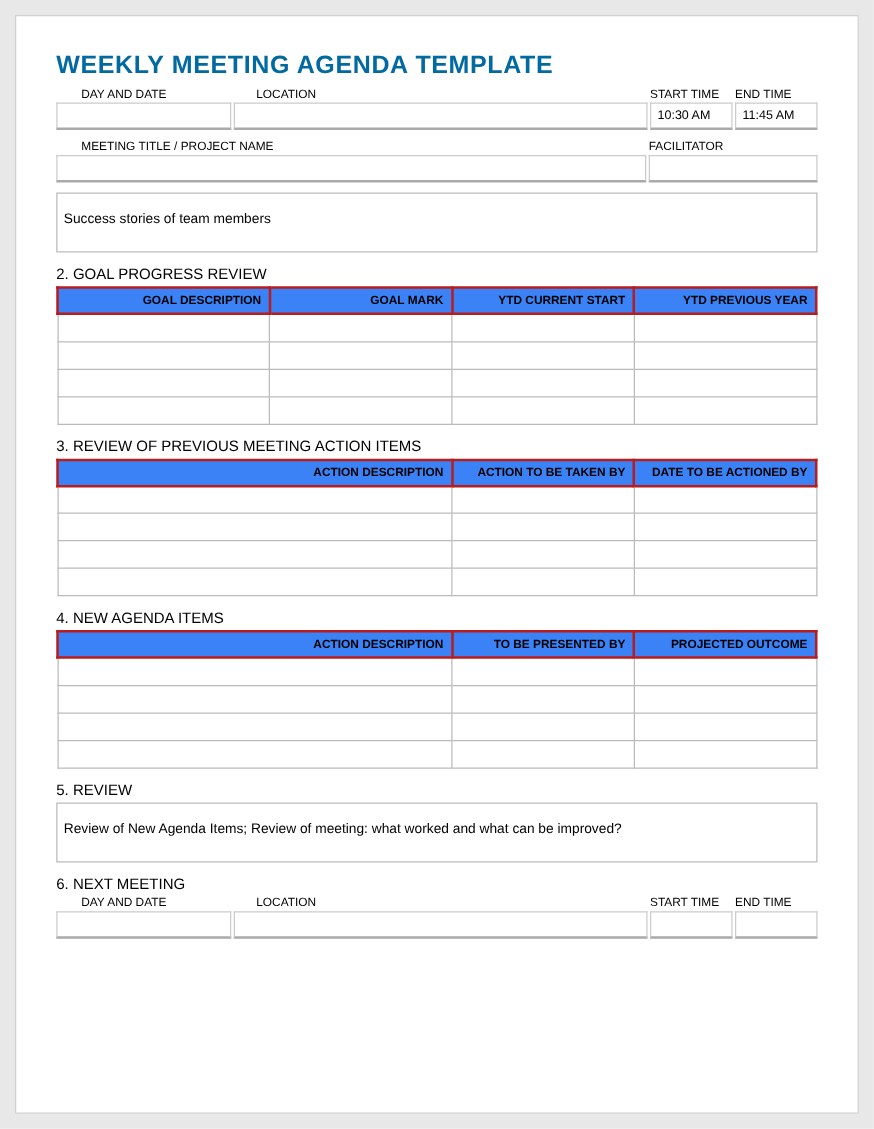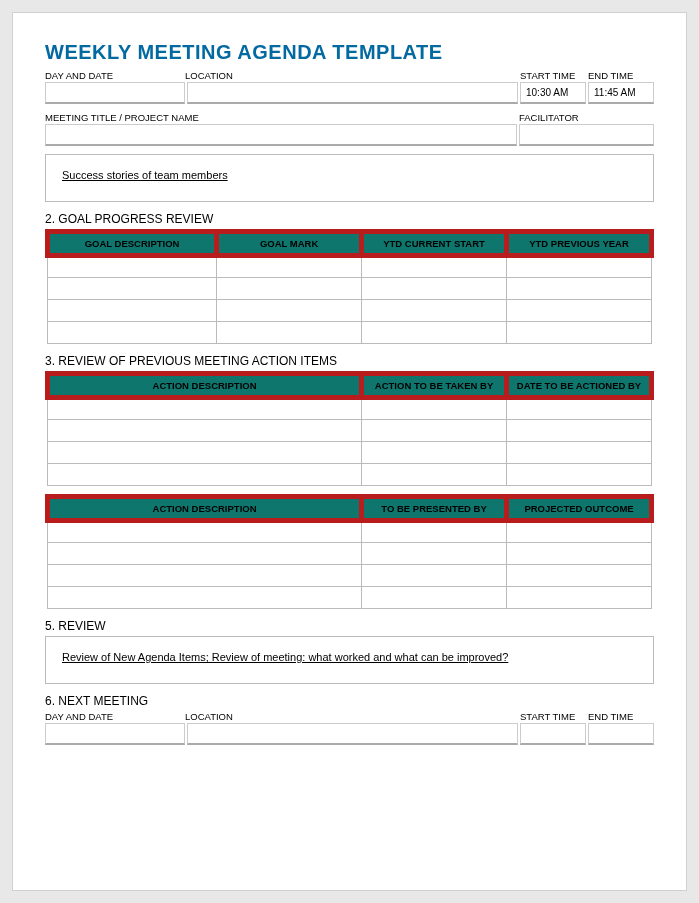--- a/index.html
+++ b/index.html
@@ -20,20 +20,21 @@
     font-weight: bold;
     color: #0369a1;
     letter-spacing: 0.5px;
     margin-bottom: 6px;
   }
   .label-row {
     display: flex;
     font-size: 9.5px;
     color: #000;
     margin-bottom: 1px;
+    margin-left: 20px;
   }
   .input-row {
     display: flex;
     margin-bottom: 8px;
   }
   .input-cell {
     background: #fff;
     border: 1px solid #ccc;
     border-bottom: 2px solid #aaa;
     height: 22px;
@@ -45,37 +46,36 @@
   }
   .input-cell:last-child { margin-right: 0; }
   .section-heading {
     font-size: 12px;
     color: #000;
     margin-top: 10px;
     margin-bottom: 3px;
   }
   .text-box {
     border: 1px solid #bbb;
-    padding: 14px 16px;
+    padding: 14px 5px;
     font-size: 11px;
     min-height: 48px;
     margin-bottom: 8px;
-    text-decoration: underline;
   }
   table {
     width: 100%;
     border-collapse: collapse;
     margin-bottom: 8px;
   }
   th {
-    background: #0f766e;
-    border: 5px solid #b91c1c;
+    background: #3b82f6;
+    border: 2px solid #b91c1c;
     font-size: 9.5px;
     font-weight: bold;
-    text-align: center;
+    text-align: right;
     padding: 4px 6px;
     height: 20px;
   }
   td {
     border: 1px solid #bbb;
     height: 22px;
     font-size: 10px;
     padding: 2px 5px;
   }
   .w-daydate { width: 140px; }
@@ -185,20 +185,21 @@
           <td></td>
         </tr>
       <tr>
           <td></td>
           <td></td>
           <td></td>
         </tr>
     </tbody>
   </table>
 
+  <div class="section-heading">4. NEW AGENDA ITEMS</div>
   <table>
     <thead>
         <tr>
       <th style="width:52%">ACTION DESCRIPTION</th>
       <th style="width:24%">TO BE PRESENTED BY</th>
       <th style="width:24%">PROJECTED OUTCOME</th>
     </tr>
       </thead>
     <tbody>
       <tr>

